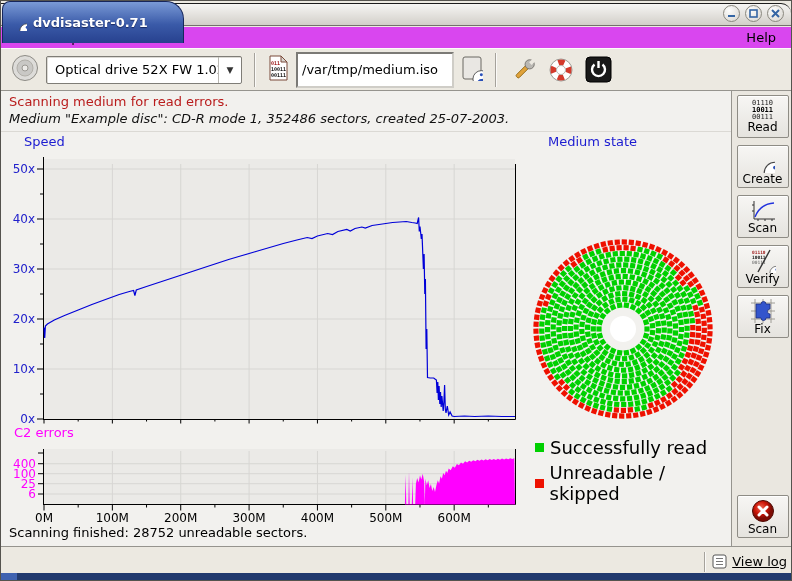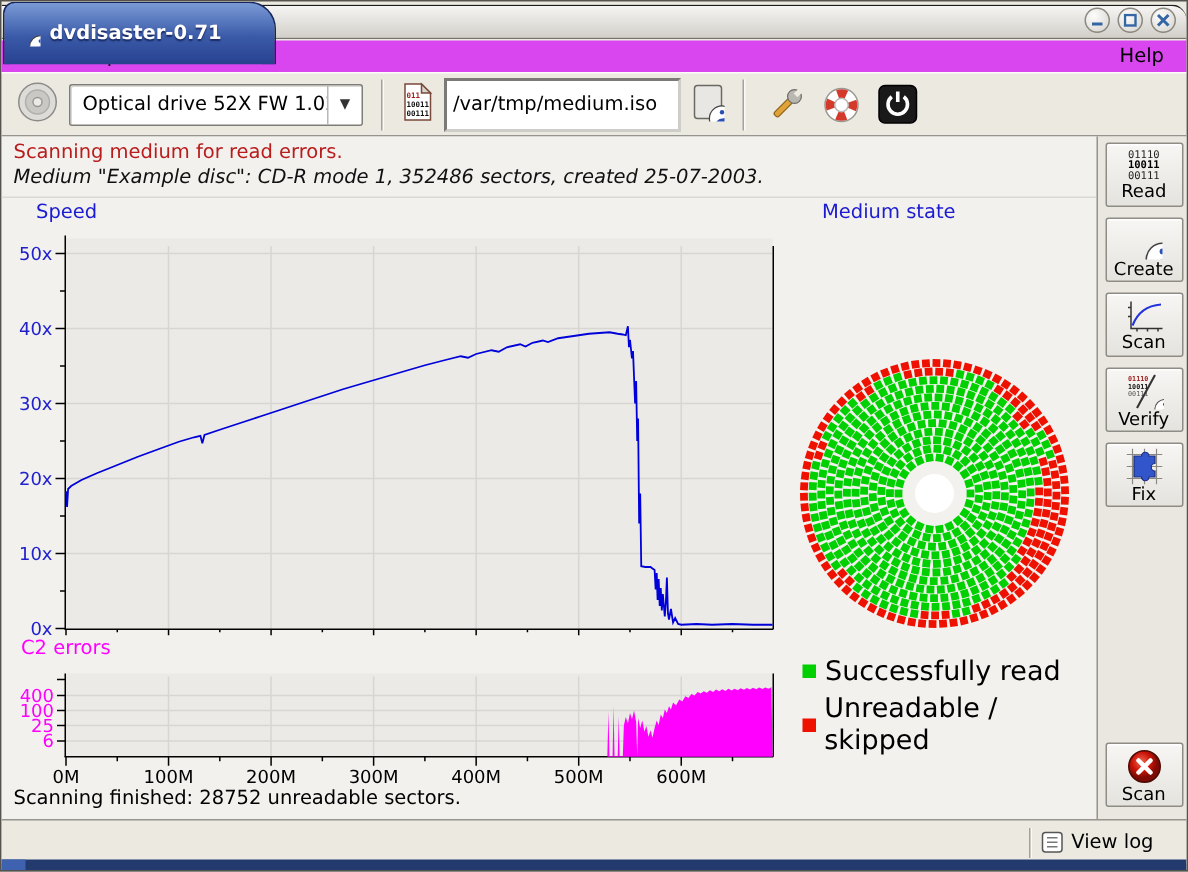--- a/index.html
+++ b/index.html
@@ -40,21 +40,21 @@
   .sidebar{position:absolute;top:90px;left:730px;width:62px;height:455px;background:#eae7e0;border-left:1px solid #96948e;box-sizing:border-box;display:flex;flex-direction:column;align-items:center;padding-top:4px;gap:7px;}
   .side-btn{width:52px;height:43px;background:linear-gradient(#f7f6f4,#e5e3de);border:1px solid #8e8c85;border-radius:2px;box-shadow:inset 0 1px 0 #fff;display:flex;flex-direction:column;align-items:center;justify-content:center;font-size:12px;color:#000;box-sizing:border-box;padding:1px;}
   .side-btn .lbl{font-size:12px;line-height:12px;text-align:center;}
   .digits{font-family:"DejaVu Sans Mono",monospace;font-size:7px;line-height:7px;text-align:center;color:#222;}
   .digits .mid{font-weight:bold;color:#000;}
   .spacer{flex:1;}
   
   .statusbar{position:absolute;top:545px;left:0;right:0;height:29px;background:#ece9e1;border-top:1px solid #96948e;display:flex;align-items:center;}
   .sb-fill{flex:1;}
   .sb-sep{width:0;height:20px;border-left:1px solid #a5a29b;border-right:1px solid #fbfaf8;margin-right:6px;}
-  .viewlog{display:flex;align-items:center;gap:5px;font-size:13px;margin-right:22px;}
+  .viewlog{display:flex;align-items:center;gap:5px;font-size:13px;margin-right:4px;text-decoration:underline;}
   .bottombar{position:absolute;bottom:0;left:0;right:0;height:7px;background:#223a6e;}
   .bottombar .notch{position:absolute;left:0;top:0;width:16px;height:7px;background:#3f62b0;}
   .icon-digits{font-family:"DejaVu Sans Mono",monospace;font-size:5px;line-height:5px;font-weight:bold;color:#111;text-align:left;}
 </style>
 </head>
 <body>
 
 <div class="window">
 
   <div class="tb-strip"></div>

